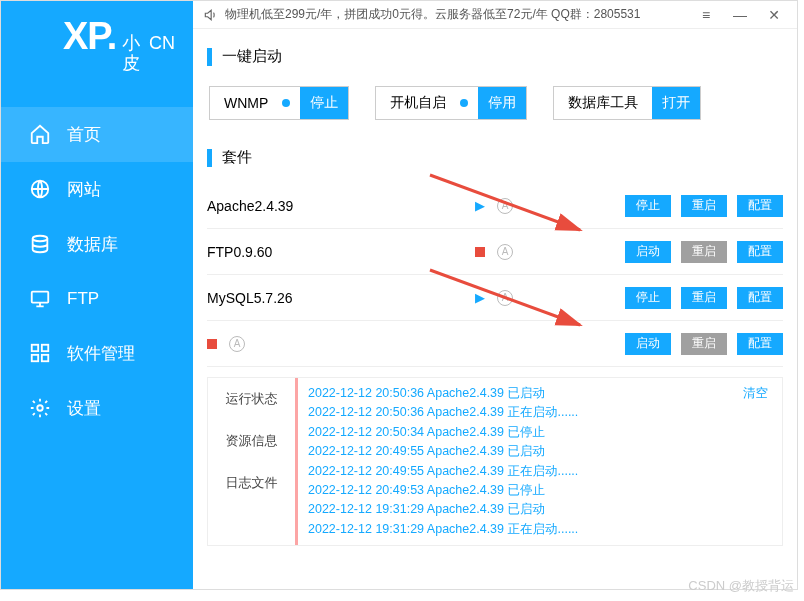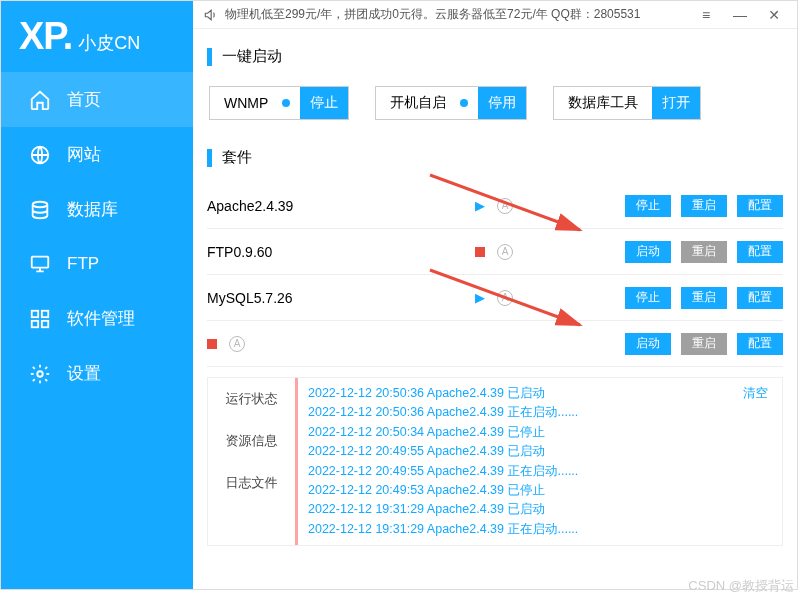--- a/index.html
+++ b/index.html
@@ -1,24 +1,24 @@
 <!DOCTYPE html>
 <html><head>
 <meta charset="utf-8">
 <style>
 * { box-sizing: border-box; margin: 0; padding: 0; font-family: "Microsoft YaHei", sans-serif; }
 body { width: 804px; height: 601px; background: #fff; overflow: hidden; position: relative; }
 .app { display: flex; width: 798px; height: 590px; border: 1px solid #ddd; }
 .sidebar { width: 192px; background: #15A9FF; color: #fff; display: flex; flex-direction: column; }
-.logo { padding: 14px 18px 6px; display: flex; align-items: baseline; gap: 6px; }
+.logo { padding: 14px 18px 6px; display: flex; align-items: baseline; gap: 6px; margin-left: 44px; }
 .logo-xp { font-size: 38px; font-weight: bold; letter-spacing: -1px; }
 .logo-sub { display: flex; flex-direction: row; line-height: 1.1; font-size: 18px; }
 .nav { display: flex; flex-direction: column; padding-top: 8px; }
 .nav-item { display: flex; align-items: center; gap: 16px; padding: 16px 28px; font-size: 17px; cursor: pointer; }
-.nav-item.active { background: rgba(255,255,255,0.15); }
+.nav-item.active { background: rgba(255,255,255,0.15); margin-top: 19px; }
 .nav-icon { width: 22px; height: 22px; display: flex; align-items: center; justify-content: center; }
 .main { flex: 1; display: flex; flex-direction: column; background: #fff; min-width: 0; }
 .titlebar { height: 28px; display: flex; align-items: center; padding: 0 10px; gap: 8px; font-size: 12px; color: #555; border-bottom: 1px solid #eee; }
 .titlebar .spacer { flex: 1; }
 .win-btn { width: 26px; text-align: center; cursor: pointer; font-size: 14px; color: #666; }
 .content { flex: 1; padding: 12px 14px 0 14px; overflow: hidden; display: flex; flex-direction: column; gap: 10px; }
 .section-title { display: flex; align-items: center; gap: 10px; font-size: 15px; margin: 6px 0; }
 .section-title::before { content: ""; width: 5px; height: 18px; background: #15A9FF; }
 .quick-row { display: flex; gap: 26px; align-items: center; padding: 4px 2px 12px; }
 .quick-box { display: flex; align-items: center; border: 1px solid #ccc; height: 34px; }

